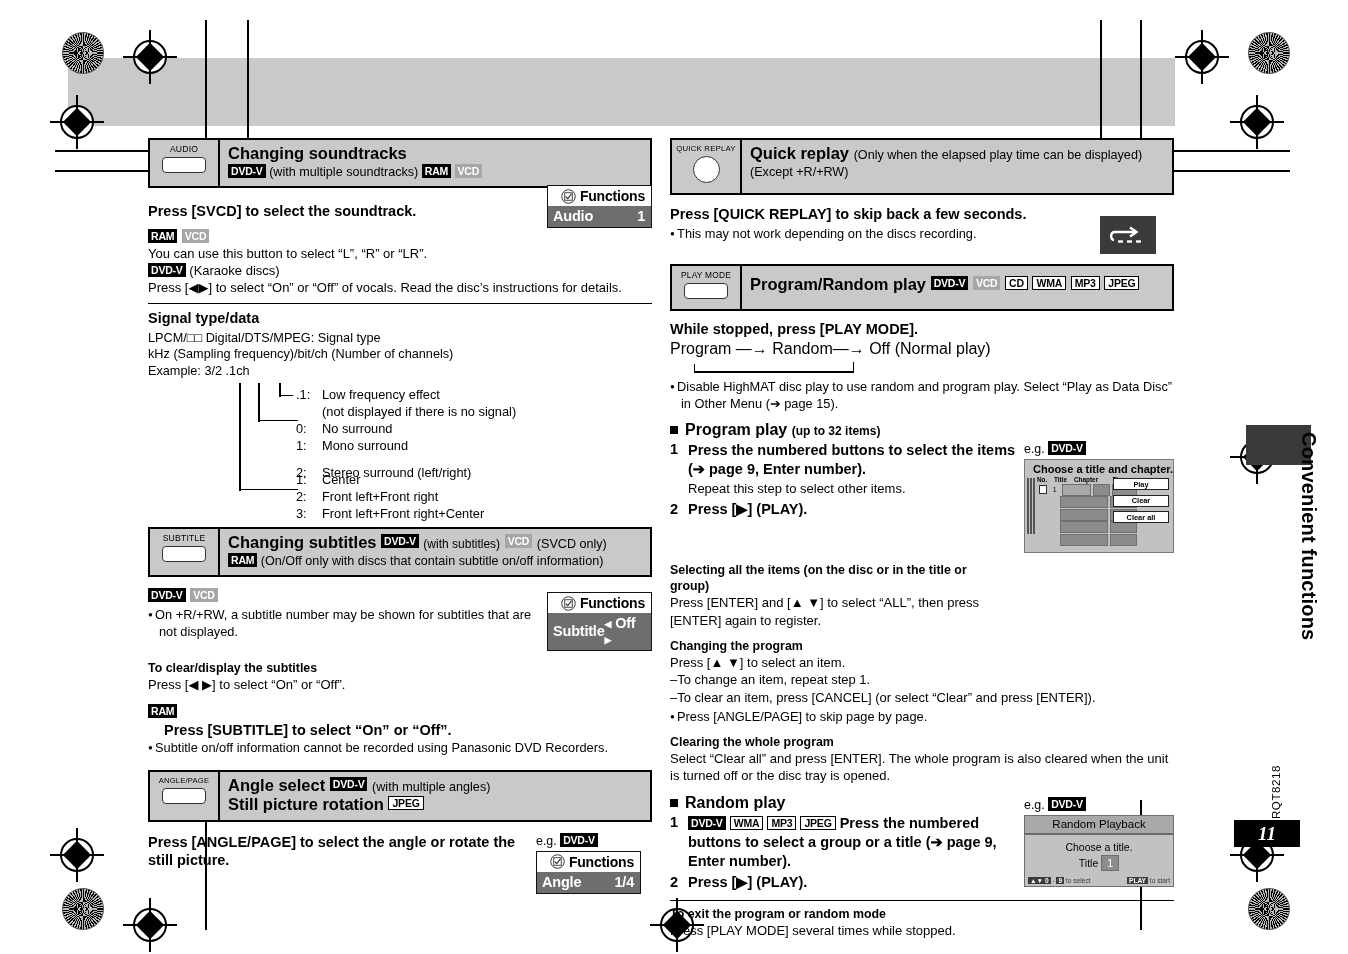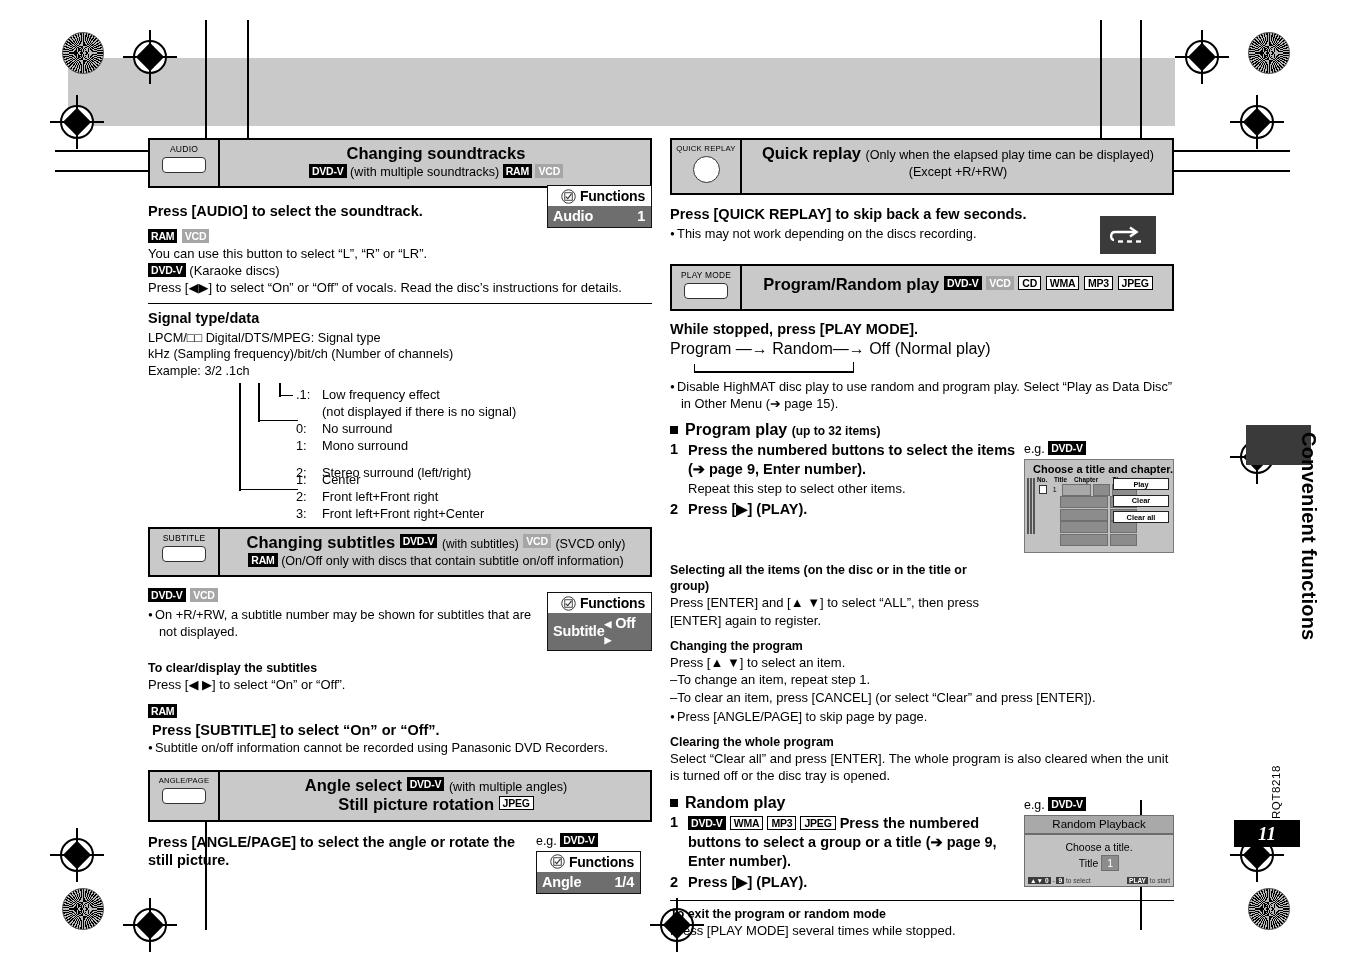--- a/index.html
+++ b/index.html
@@ -87,21 +87,21 @@
   }
   .sec-btn .btn-label { font-size:8.6px; letter-spacing:0.2px; display:block; margin-bottom:3px; }
   .sec-btn .btn-shape {
     display:inline-block; width:42px; height:14px; background:#fff;
     border:1.5px solid #333; border-radius:4px;
   }
   .sec-btn .btn-round {
     display:inline-block; width:25px; height:25px; background:#fff;
     border:1.5px solid #333; border-radius:50%;
   }
-  .sec-body { flex:1 1 auto; padding:4px 6px 5px 8px;text-align:center; }
+  .sec-body { flex:1 1 auto; padding:4px 6px 5px 8px; }
   .sec-title { font-size:16.5px; font-weight:bold; line-height:1.18; }
   .sec-sub { font-size:12.6px; line-height:1.35; margin-top:1px; }
 
   
   .bd {
     display:inline-block; vertical-align:1px;
     font-size:10.5px; font-weight:bold; line-height:12px;
     padding:1px 3px 1px; letter-spacing:-0.2px;
     font-family:"Liberation Sans", sans-serif;
   }
@@ -259,21 +259,21 @@
         <span class="bd bd-black">DVD-V</span>
         <span>(with multiple soundtracks)</span>
         <span class="bd bd-black">RAM</span>
         <span class="bd bd-gray">VCD</span>
       </div>
     </div>
   </div>
 
   <div style="display:flex; align-items:flex-start;">
     <div style="flex:1 1 auto; padding-right:8px;">
-      <div class="h-bold">Press [AUDIO] to select the soundtrack.</div>
+      <div class="h-bold">Press [SVCD] to select the soundtrack.</div>
       <div style="height:4px"></div>
       <div>
         <span class="bd bd-black">RAM</span>
         <span class="bd bd-gray">VCD</span>
       </div>
       <div class="p">You can use this button to select “L”, “R” or “LR”.</div>
       <div class="p">
         <span class="bd bd-black">DVD-V</span>
         <span>(Karaoke discs)</span>
       </div>
@@ -372,21 +372,21 @@
         </div>
       </div>
     </div>
   </div>
 
   <div class="h-small-bold">To clear/display the subtitles</div>
   <div class="p">Press [◀ ▶] to select “On” or “Off”.</div>
   <div style="margin-top:8px">
     <span class="bd bd-black">RAM</span>
   </div>
-  <div class="h-bold" style="margin:1px 4px 0">Press [SUBTITLE] to select “On” or “Off”.</div>
+  <div class="h-bold" style="margin:1px 16px 0">Press [SUBTITLE] to select “On” or “Off”.</div>
   <div class="bullet" style="margin-top:0">Subtitle on/off information cannot be recorded using Panasonic DVD Recorders.</div>
 
   <div class="sec" style="margin-top:14px;">
     <div class="sec-btn">
       <span class="btn-label" style="font-size:7.6px">ANGLE/PAGE</span>
       <span class="btn-shape"></span>
     </div>
     <div class="sec-body">
       <div class="sec-title">
         <span>Angle select</span>

